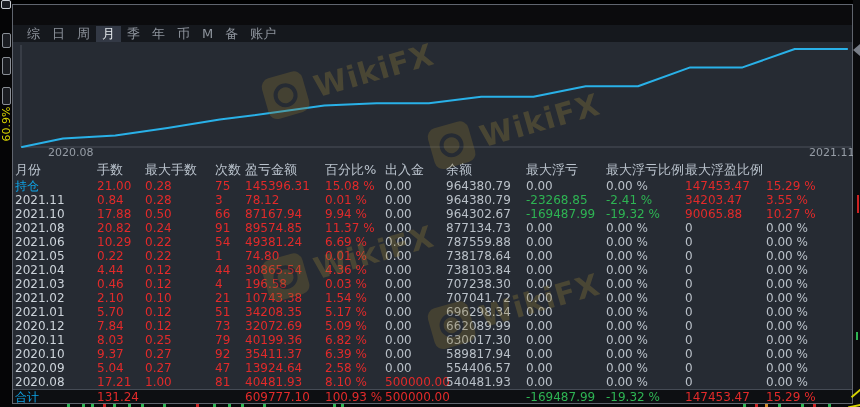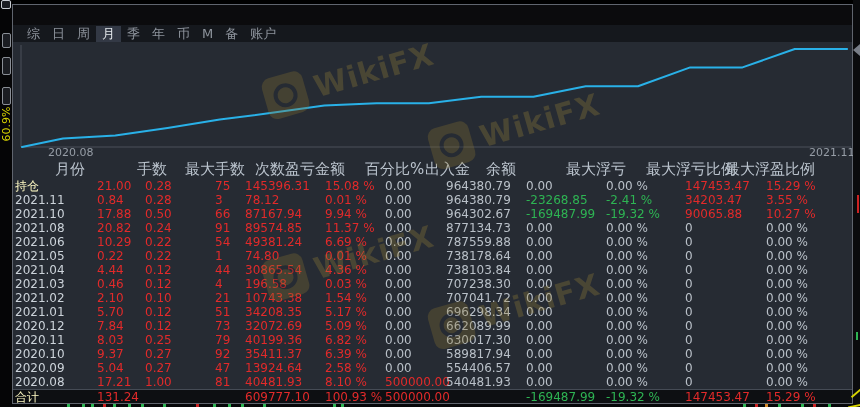--- a/index.html
+++ b/index.html
@@ -18,29 +18,29 @@
   .mitem{color:#8d939c;font-size:13px;padding:0 6px;line-height:16px;cursor:default;}
   .mitem.active{background:#333945;color:#e4e8ec;}
   
   .chart{position:relative;height:119px;background:#262b33;flex:none;}
   .chart svg{position:absolute;left:0;top:0;}
   .xlabel{position:absolute;color:#969da6;font-size:11px;top:104px;}
   .xlabel.start{left:35px}
   .xlabel.end{left:796px}
   
   .table{flex:1;display:flex;flex-direction:column;overflow:hidden;}
-  .thead{display:flex;height:18px;align-items:flex-end;color:#bac3cd;font-size:15px;flex:none;margin-left:40px;}
+  .thead{display:flex;height:18px;align-items:flex-start;color:#bac3cd;font-size:13px;flex:none;}
   .trow{display:flex;height:14px;align-items:center;font-size:12px;flex:none;}
   .trow.total{background:#0d0f12;border-top:1px solid #454b55;}
   .cell{box-sizing:border-box;padding-left:2px;white-space:nowrap;overflow:visible;}
   .c0{width:82px}.c1{width:48px}.c2{width:70px}.c3{width:30px}.c4{width:80px}
   .c5{width:60px}.c6{width:61px}.c7{width:80px}.c8{width:80px}.c9{width:79px}
   .c10{width:81px}.c11{width:88px}
   .kr{color:#e22a2a}.kg{color:#2eb453}.kd{color:#b9c0c8}
-  .km{color:#ccd3da}.kw{color:#fef9c3}
+  .km{color:#ccd3da}.kw{color:#0ea5e9}
   
   .wm{position:absolute;opacity:.30;transform:rotate(-16deg);display:flex;
       align-items:center;gap:9px;pointer-events:none;z-index:5;}
   .wm .logo{width:42px;height:42px;border-radius:9px;background:#8a7430;position:relative;}
   .wm .logo::after{content:"";position:absolute;inset:9px;border-radius:50%;background:#262b33;}
   .wm .logo::before{content:"";position:absolute;left:13px;top:13px;width:16px;height:16px;
       border-radius:50%;background:#8a7430;z-index:1;}
   .wm .txt{font-size:30px;font-weight:bold;color:#9c8438;letter-spacing:1px;}
   
   .lstrip{position:absolute;left:0;top:0;width:12px;height:407px;background:#050506;}

